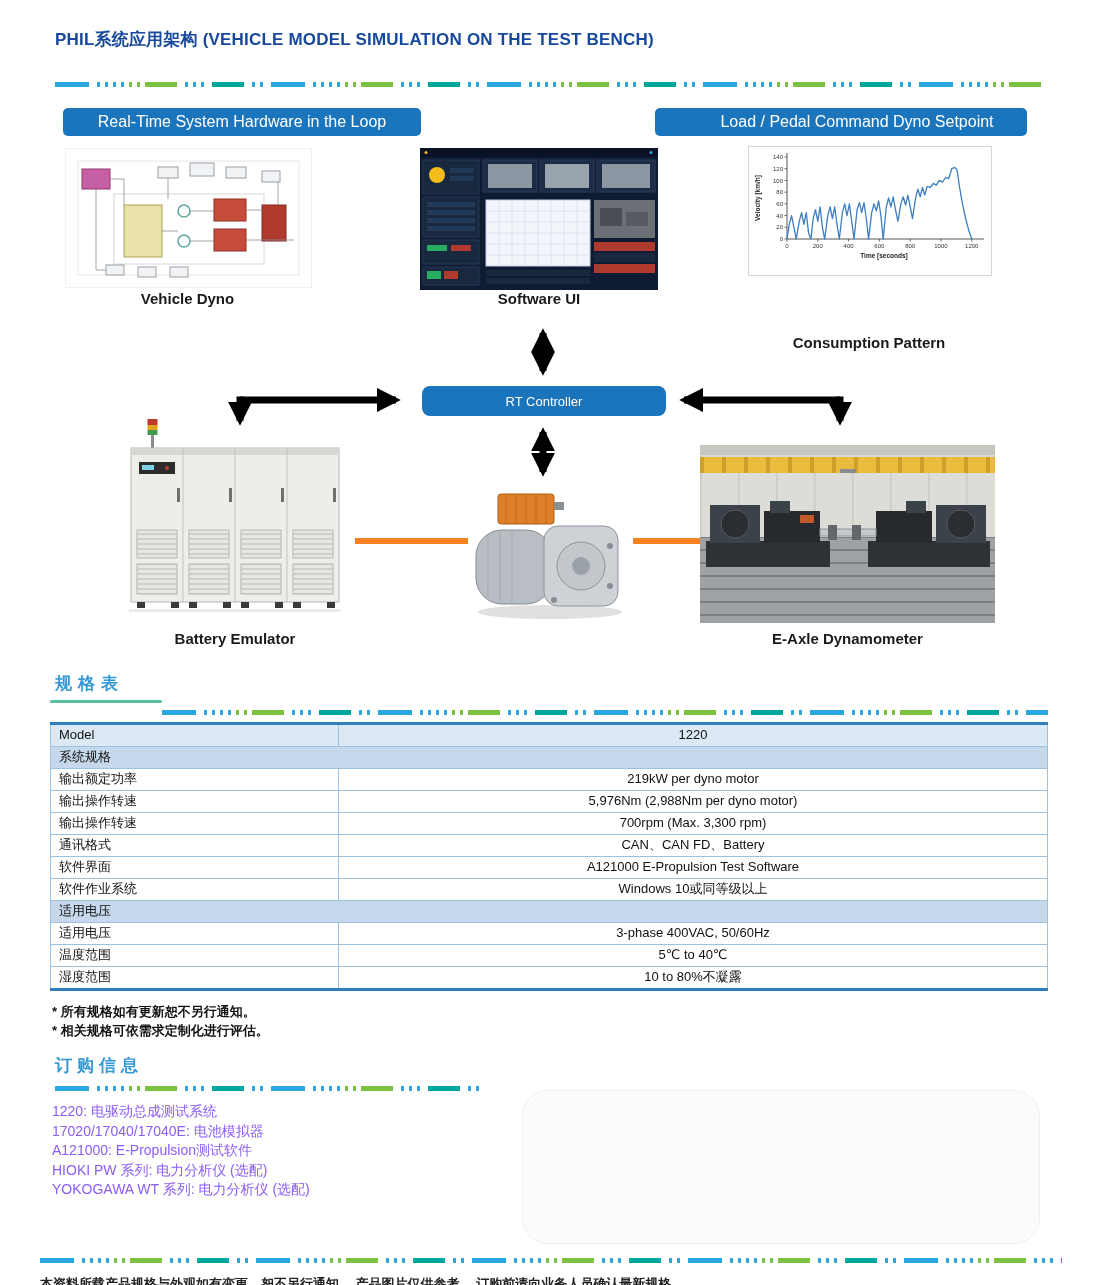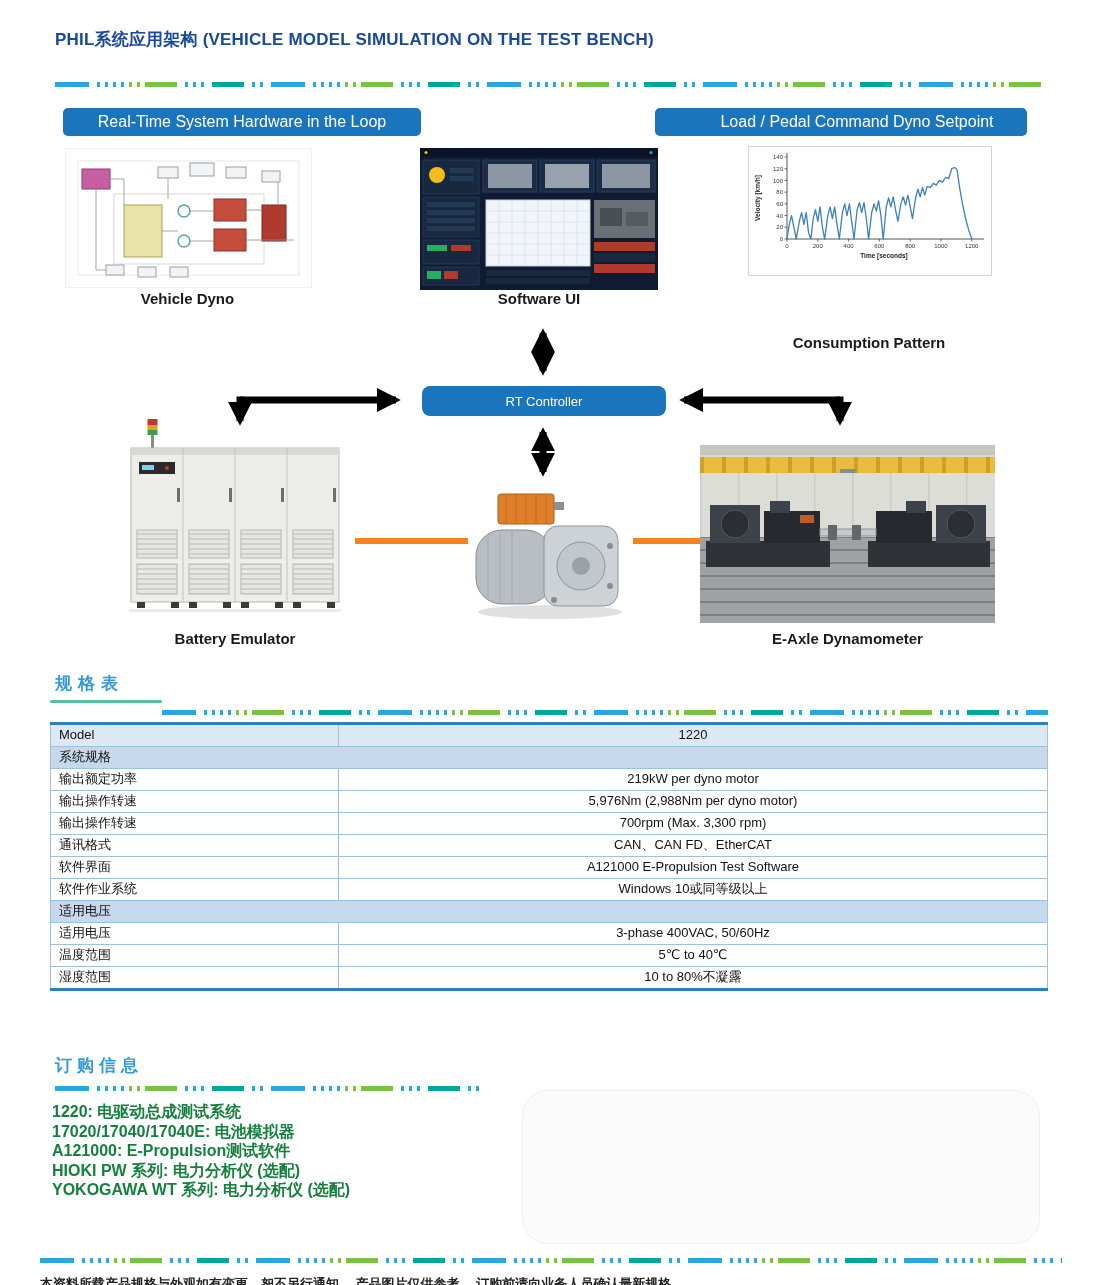--- a/index.html
+++ b/index.html
@@ -62,21 +62,21 @@
   .spec-table{
     left:50px;top:722px;width:998px;border-collapse:collapse;font-size:13px;color:#111;
     border-top:3px solid var(--table-outer);border-bottom:3px solid var(--table-outer);
   }
   .spec-table td{border:1px solid var(--table-border);height:21px;padding:0 8px;line-height:1.1;}
   .spec-table .label-cell{text-align:left;}
   .spec-table .value-cell{text-align:center;}
   .spec-table .model-row td{background:var(--row-model-bg);}
   .spec-table .section-row td{background:var(--row-section-bg);}
   .notes{left:52px;top:1002px;font-size:13px;font-weight:bold;line-height:19px;color:#111;}
-  .ordering-list{left:52px;top:1102px;font-size:16px;font-weight:bold;line-height:19.5px;color:#15803d;}
+  .ordering-list{left:52px;top:1102px;font-size:14px;font-weight:normal;line-height:19.5px;color:#8b5cf6;}
   .watermark{
     left:522px;top:1090px;width:516px;height:152px;border-radius:26px;
     background:rgba(0,0,0,0.015);border:1px solid rgba(0,0,0,0.05);
   }
   .footer-text{
     left:40px;top:1275px;width:1022px;font-size:13px;font-weight:bold;color:#222;
     white-space:nowrap;overflow:hidden;
   }
 </style>
 </head>
@@ -387,21 +387,21 @@
         <tr>
           <td class="label-cell">输出操作转速</td>
           <td class="value-cell">5,976Nm (2,988Nm per dyno motor)</td>
         </tr>
         <tr>
           <td class="label-cell">输出操作转速</td>
           <td class="value-cell">700rpm (Max. 3,300 rpm)</td>
         </tr>
         <tr>
           <td class="label-cell">通讯格式</td>
-          <td class="value-cell">CAN、CAN FD、EtherCAT</td>
+          <td class="value-cell">CAN、CAN FD、Battery</td>
         </tr>
         <tr>
           <td class="label-cell">软件界面</td>
           <td class="value-cell">A121000 E-Propulsion Test Software</td>
         </tr>
         <tr>
           <td class="label-cell">软件作业系统</td>
           <td class="value-cell">Windows 10或同等级以上</td>
         </tr>
         <tr class="section-row">
@@ -415,20 +415,24 @@
           <td class="label-cell">温度范围</td>
           <td class="value-cell">5℃ to 40℃</td>
         </tr>
         <tr>
           <td class="label-cell">湿度范围</td>
           <td class="value-cell">10 to 80%不凝露</td>
         </tr>
       </tbody>
   </table>
 
+  <div class="abs notes" id="spec-notes">
+      <div>* 所有规格如有更新恕不另行通知。</div>
+      <div>* 相关规格可依需求定制化进行评估。</div>
+    </div>
 
   <div class="abs section-heading" style="left:55px;top:1054px;letter-spacing:5px;">订购信息</div>
   <div class="abs sep" style="left:55px;top:1086px;width:425px;"></div>
   <div class="abs ordering-list" id="ordering-list">
       <div>1220: 电驱动总成测试系统</div>
       <div>17020/17040/17040E: 电池模拟器</div>
       <div>A121000: E-Propulsion测试软件</div>
       <div>HIOKI PW 系列: 电力分析仪 (选配)</div>
       <div>YOKOGAWA WT 系列: 电力分析仪 (选配)</div>
     </div>

